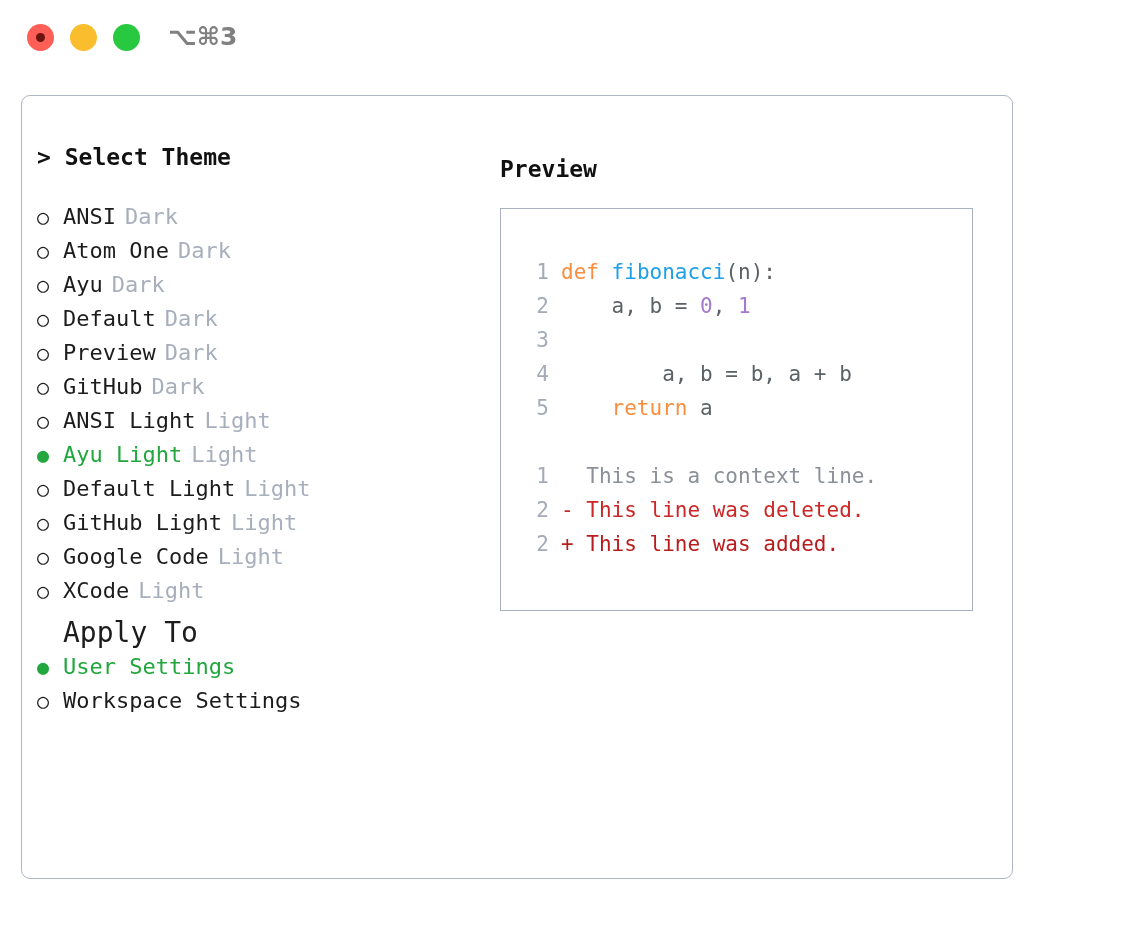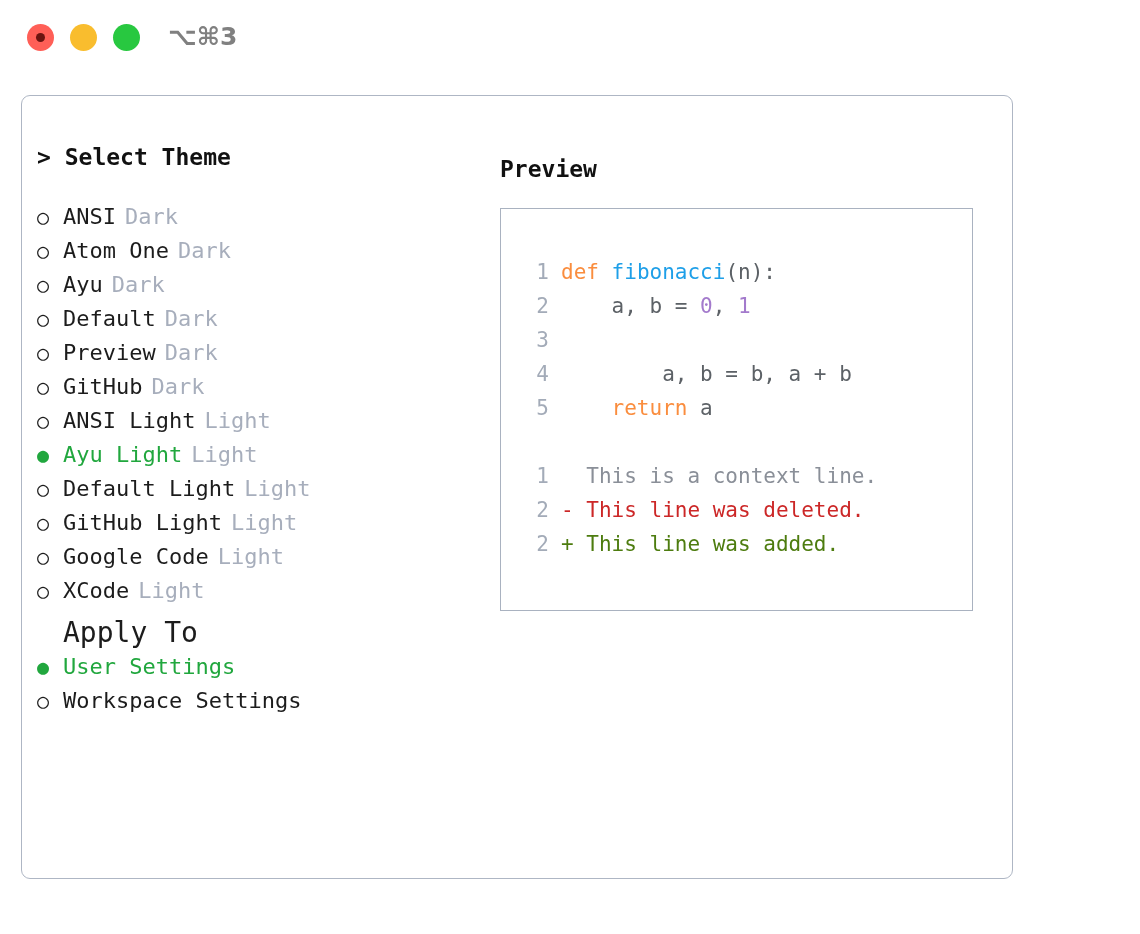--- a/index.html
+++ b/index.html
@@ -179,21 +179,21 @@
   .tok-kw   { color: #fa8d3e; }
   .tok-fn   { color: #1e9fe8; }
   .tok-num  { color: #a37acc; }
   .tok-bi   { color: #f07171; }
   .tok-pl   { color: #5c6166; }
 
   .blank-line { height: 34px; }
 
   .diff-ctx { color: #8a8f98; }
   .diff-del { color: #cc2727; }
-  .diff-add { color: #4d7c0f; }
+  .diff-add { color: #b91c1c; }
 </style>
 </head>
 <body>
 
 <div class="app-window">
 
   <div class="titlebar">
     <div class="traffic-lights">
       <div class="dot red"></div>
       <div class="dot yellow"></div>

